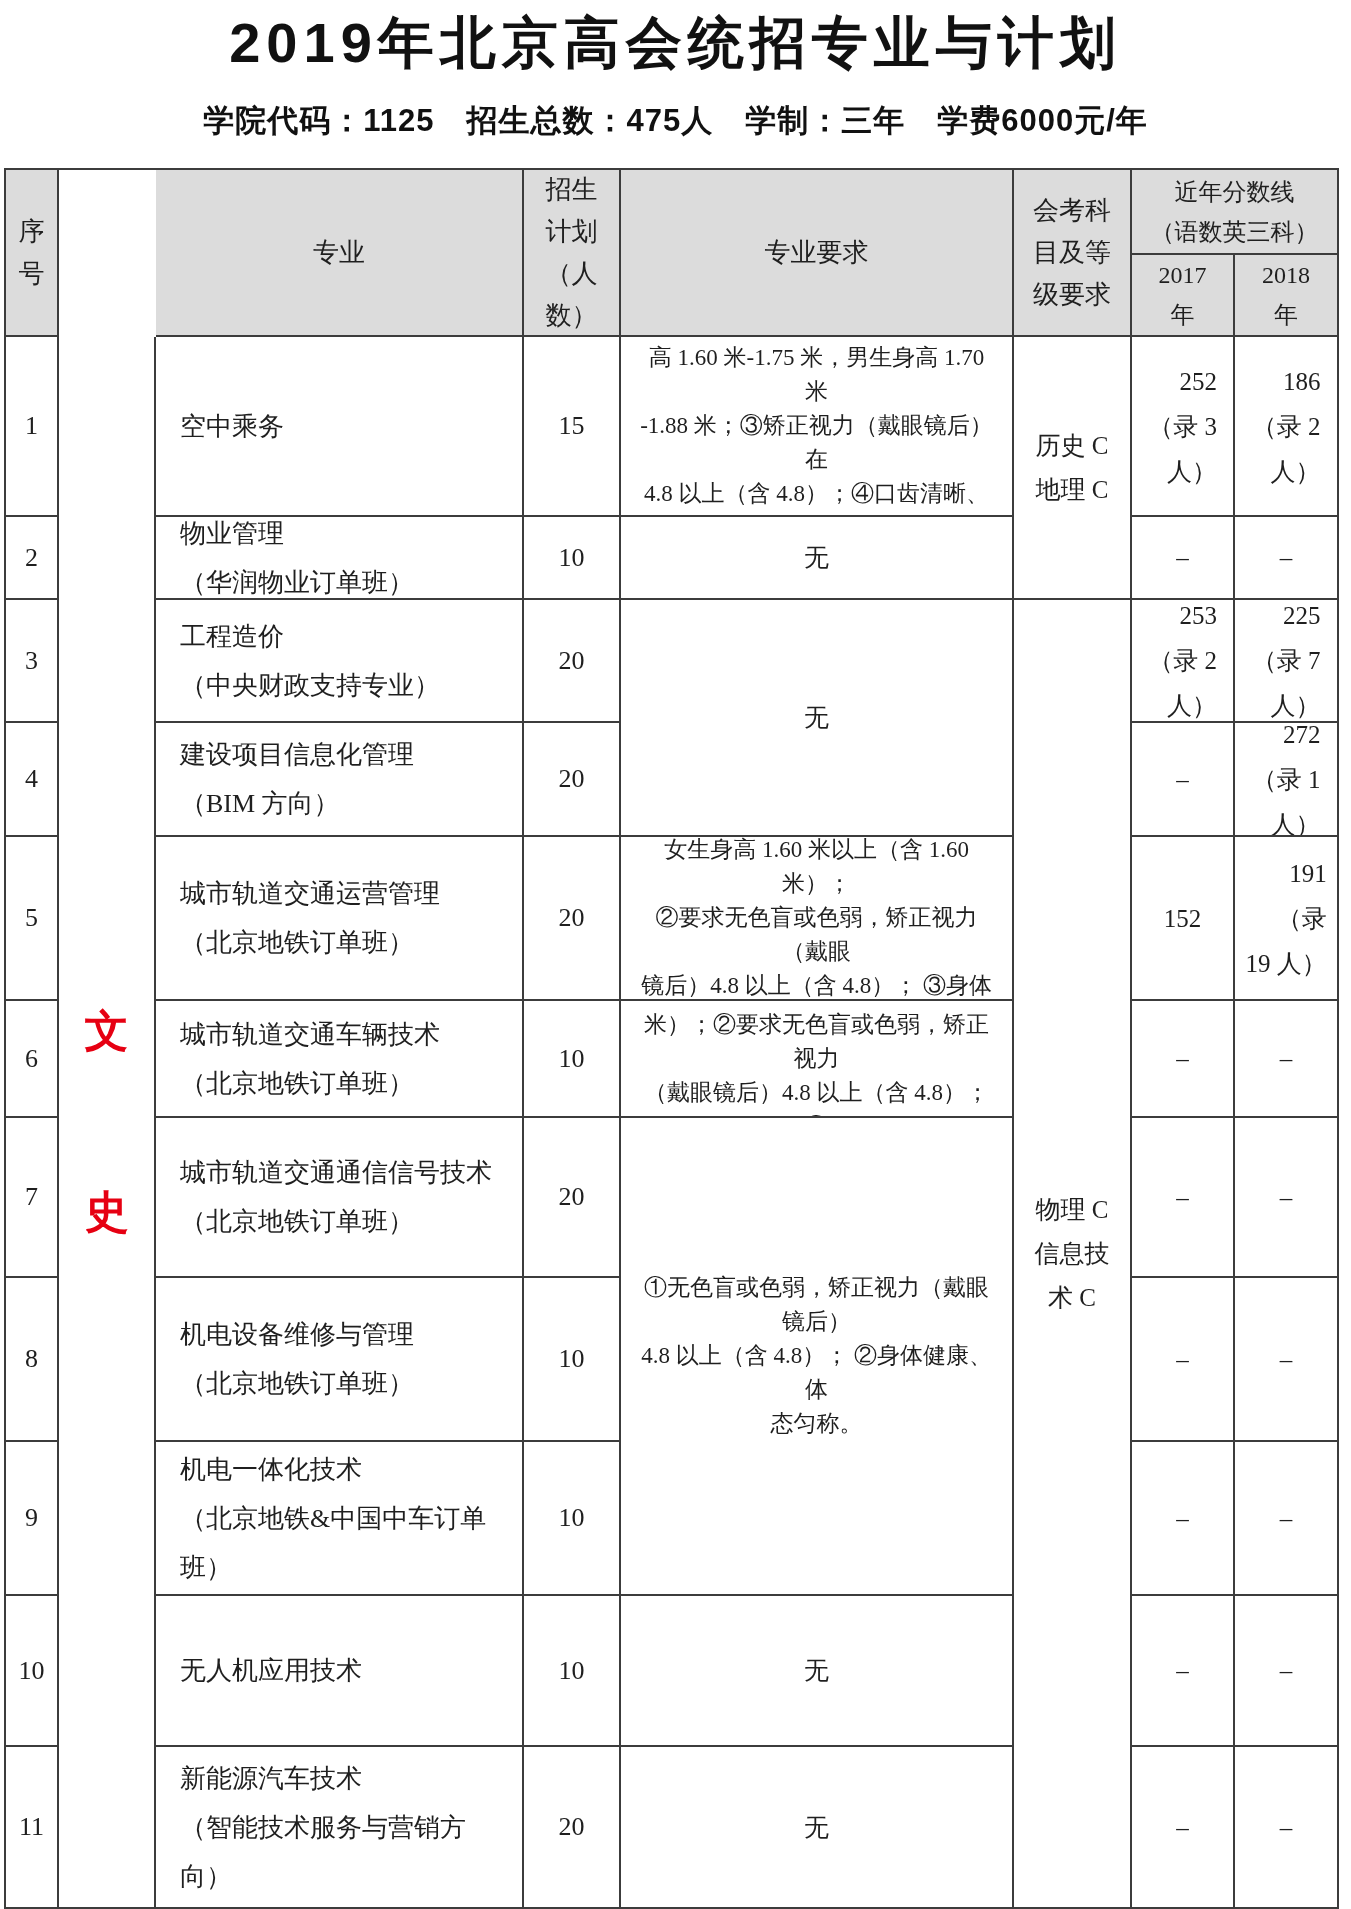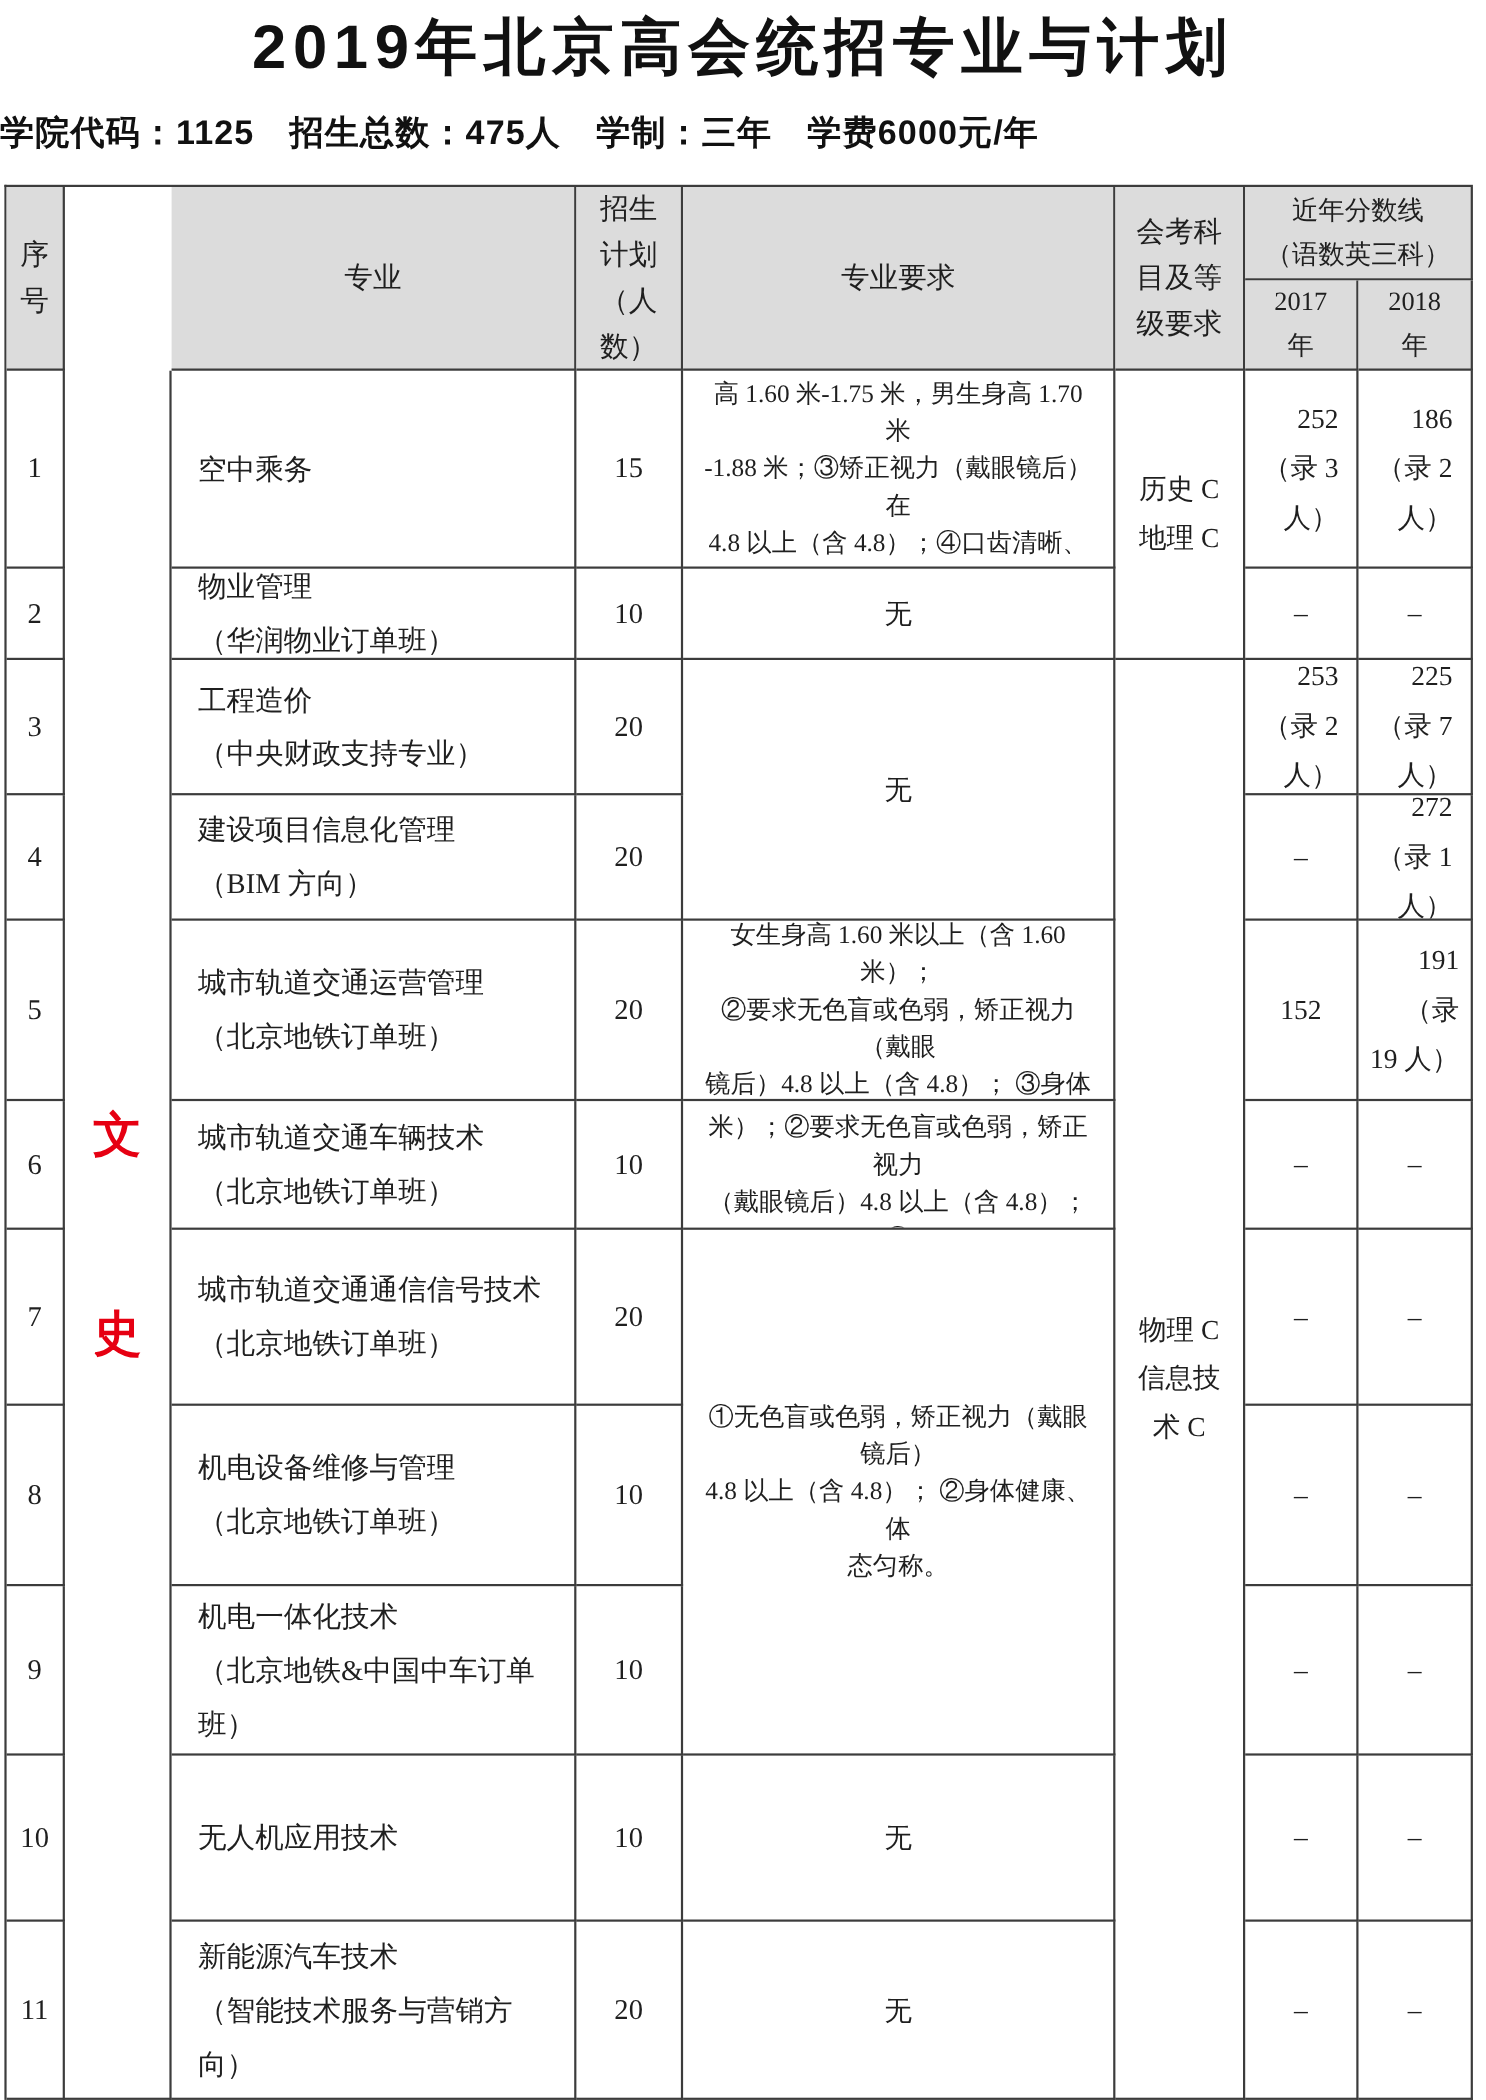--- a/index.html
+++ b/index.html
@@ -14,20 +14,21 @@
     text-align:center;
     font-family:"Liberation Sans","DejaVu Sans",sans-serif;
     font-weight:700;
     font-size:56px;
     letter-spacing:6px;
     color:#111;
     white-space:nowrap;
   }
   .page-subtitle{
     margin-top:18px;
+    text-align:center;
     font-family:"Liberation Sans","DejaVu Sans",sans-serif;
     font-weight:700;
     font-size:31px;
     letter-spacing:1px;
     color:#111;
     white-space:nowrap;
   }
   .table-grid{
     margin-left:4px;
     margin-top:26px;

